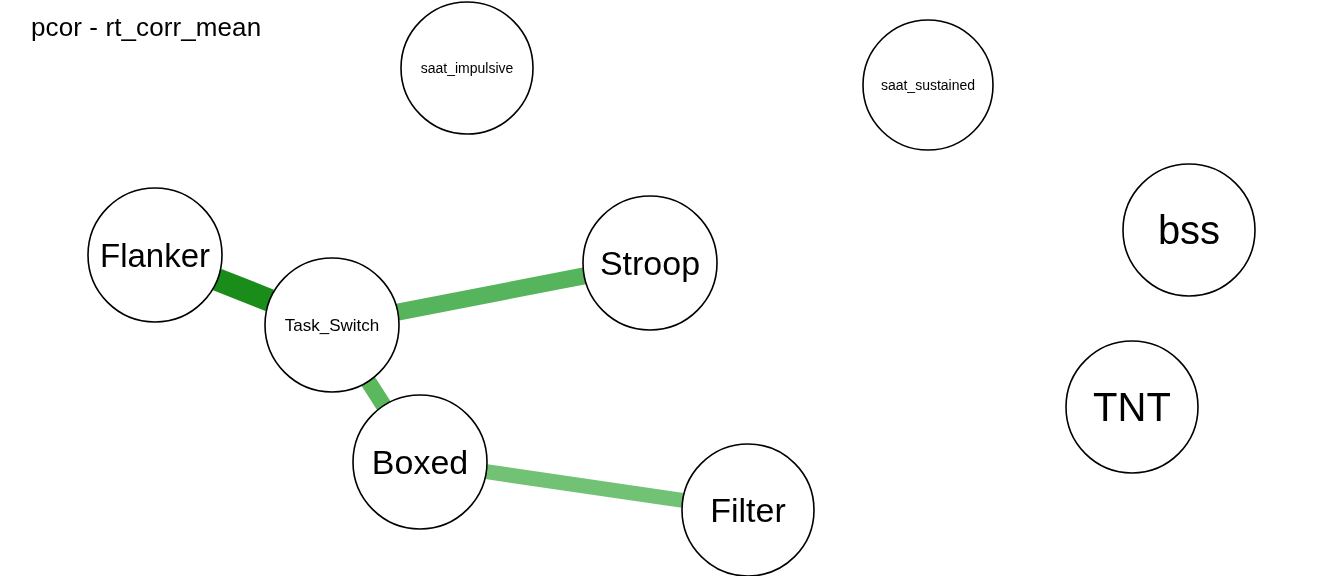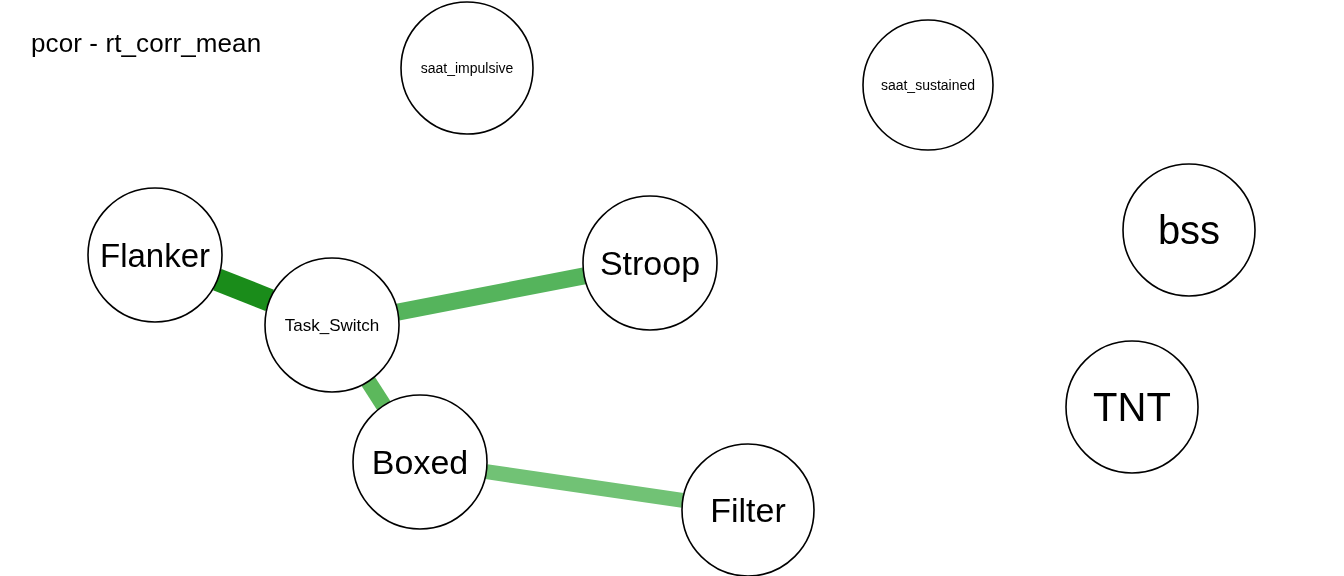--- a/index.html
+++ b/index.html
@@ -30,21 +30,20 @@
   .plot-title {
     position: absolute;
     left: 31px;
     top: 12px;
     font-family: "Liberation Sans", sans-serif;
     font-size: 26px;
     line-height: 30px;
     color: #000000;
     white-space: nowrap;
     letter-spacing: 0.1px;
-    margin-top: 16px;
   }
   .node-circle {
     fill: #ffffff;
     stroke: #000000;
     stroke-width: 1.6;
   }
   .node-label {
     font-family: "Liberation Sans", sans-serif;
     fill: #000000;
     text-anchor: middle;

